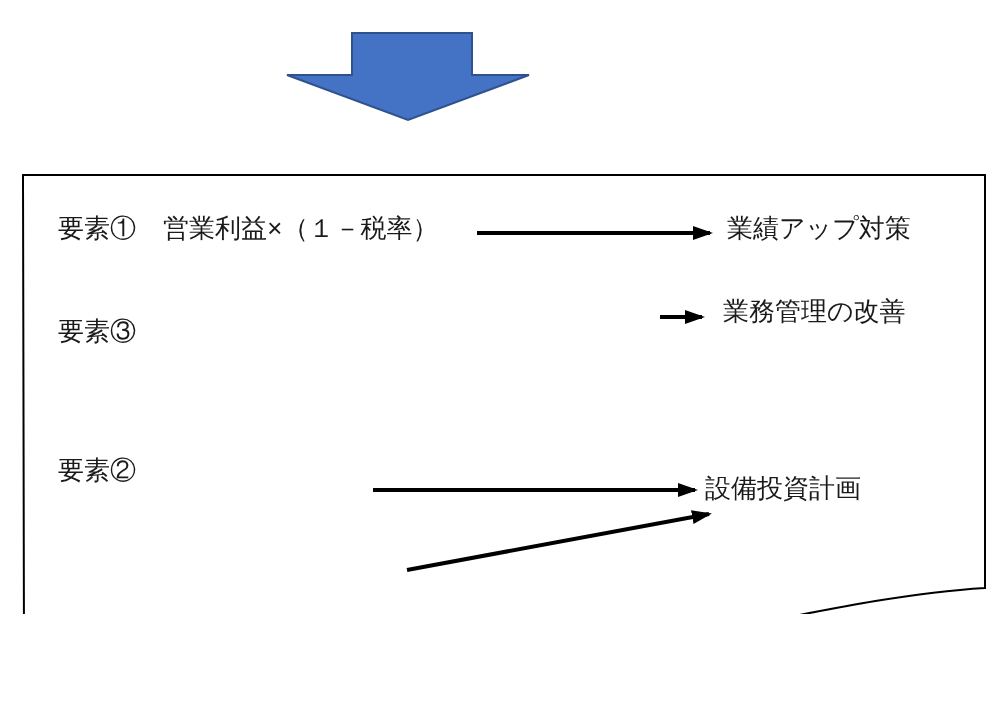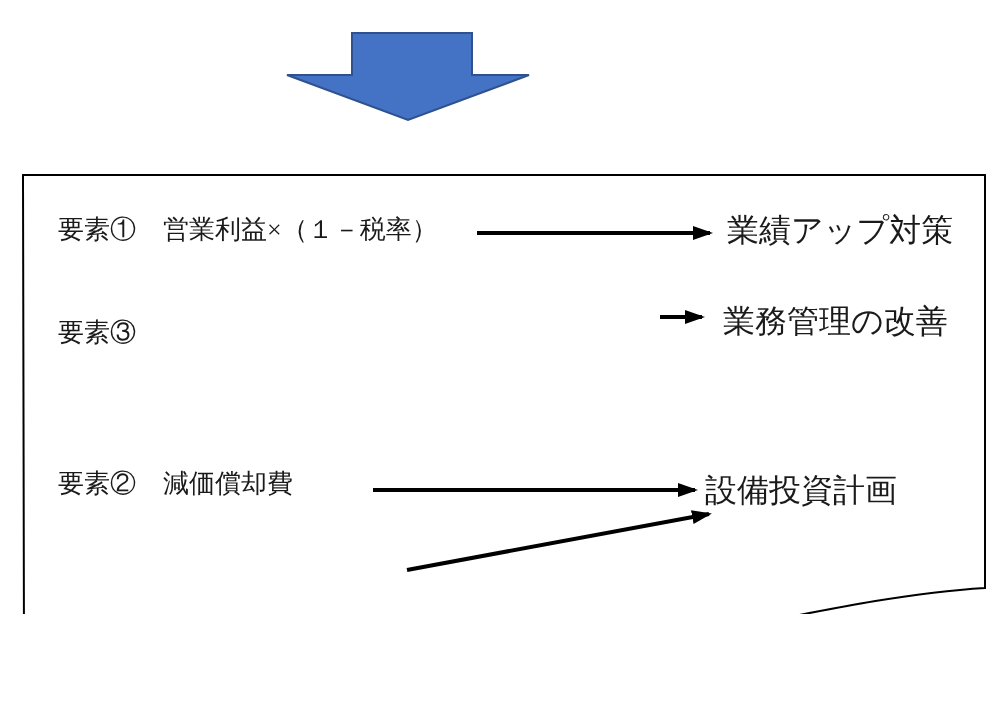--- a/index.html
+++ b/index.html
@@ -6,21 +6,21 @@
     margin: 0;
     padding: 0;
     background: var(--page_bg, #ffffff);
   }
   .canvas {
     position: relative;
     width: 1001px;
     height: 614px;
     overflow: hidden;
     background: var(--page_bg, #ffffff);
-    font-family: Liberation Serif, serif;
+    font-family: Liberation Mono, monospace;
     color: var(--text, #000000);
     border-radius: 14px;
   }
   svg.layer {
     position: absolute;
     left: 0;
     top: 0;
     width: 1001px;
     height: 710px;
   }
@@ -45,21 +45,21 @@
   .lrow {
     position: absolute;
     display: flex;
     gap: 27px;
     font-size: 26px;
     line-height: 34px;
     white-space: nowrap;
   }
   .target {
     position: absolute;
-    font-size: 32px;
+    font-size: 26px;
     line-height: 34px;
     white-space: nowrap;
   }
   .elem, .content {
     display: inline-block;
   }
 </style>
 </head>
 <body>
 
@@ -87,22 +87,21 @@
 
   <div class="lrow" style="left:58px; top:213px">
     <span class="elem">要素①</span>
     <span class="content">営業利益×（１－税率）</span>
   </div>
   <div class="target" style="left:727px; top:213px">業績アップ対策</div>
 
   <div class="lrow" style="left:58px; top:316px">
     <span class="elem">要素③</span>
   </div>
-  <div class="target" style="left:723px; top:304px">業務管理の改善</div>
+  <div class="target" style="left:723px; top:296px">業務管理の改善</div>
 
-  <div class="lrow" style="left:58px; top:467px">
+  <div class="lrow" style="left:58px; top:455px">
     <span class="elem">要素②</span>
-    <span class="content">減価償却費</span>
   </div>
   <div class="target" style="left:705px; top:473px">設備投資計画</div>
 
 
 </div>
 
 </body></html>

